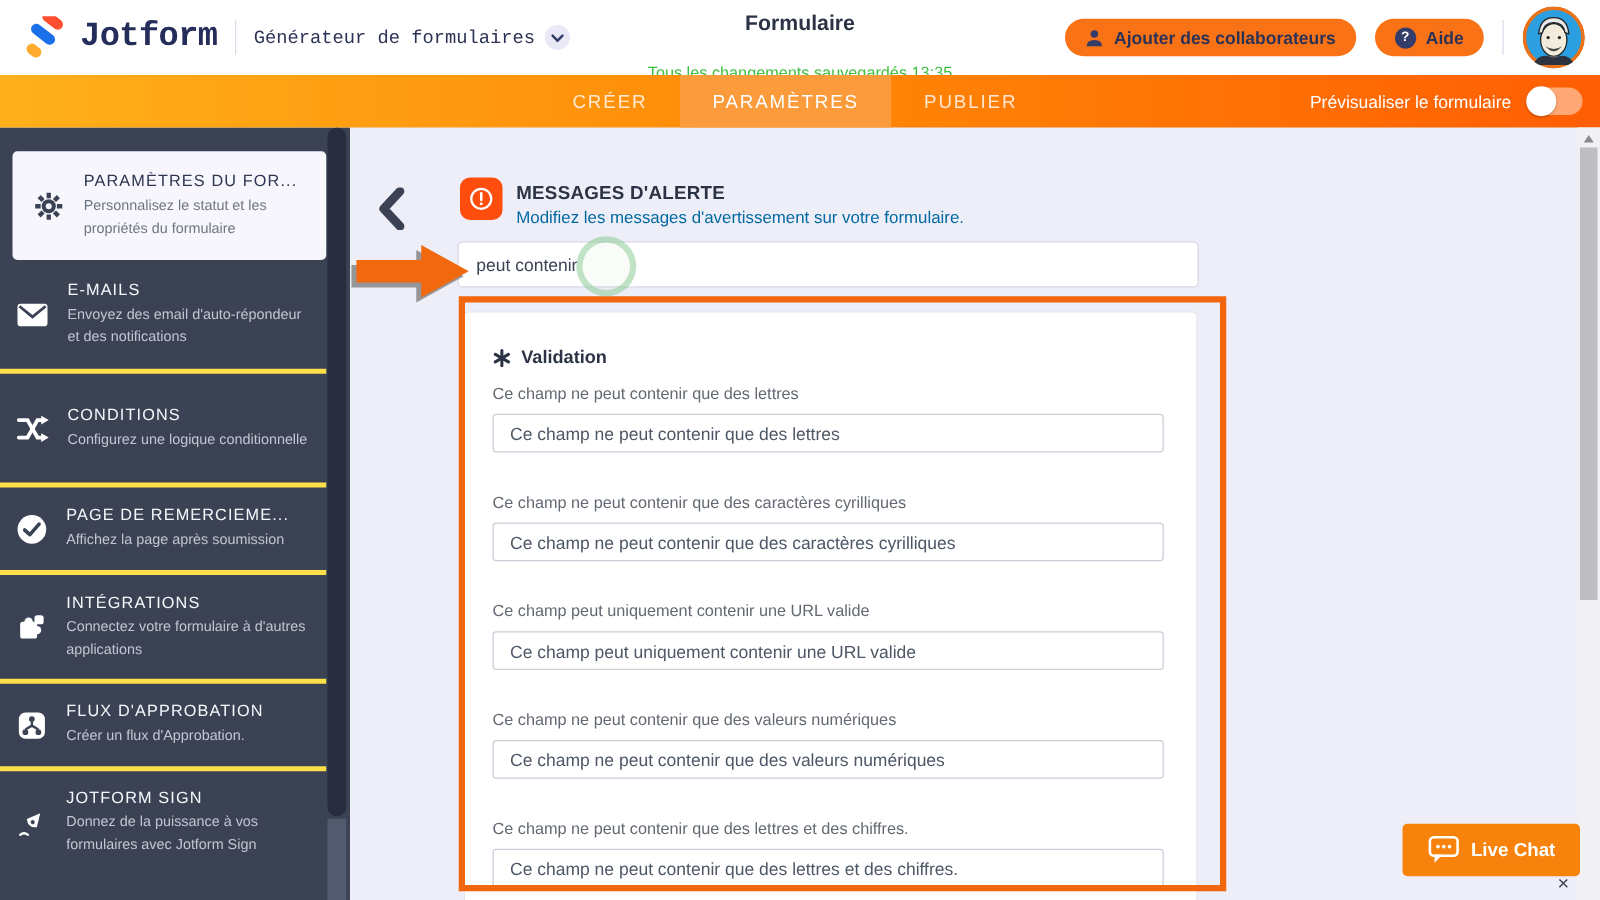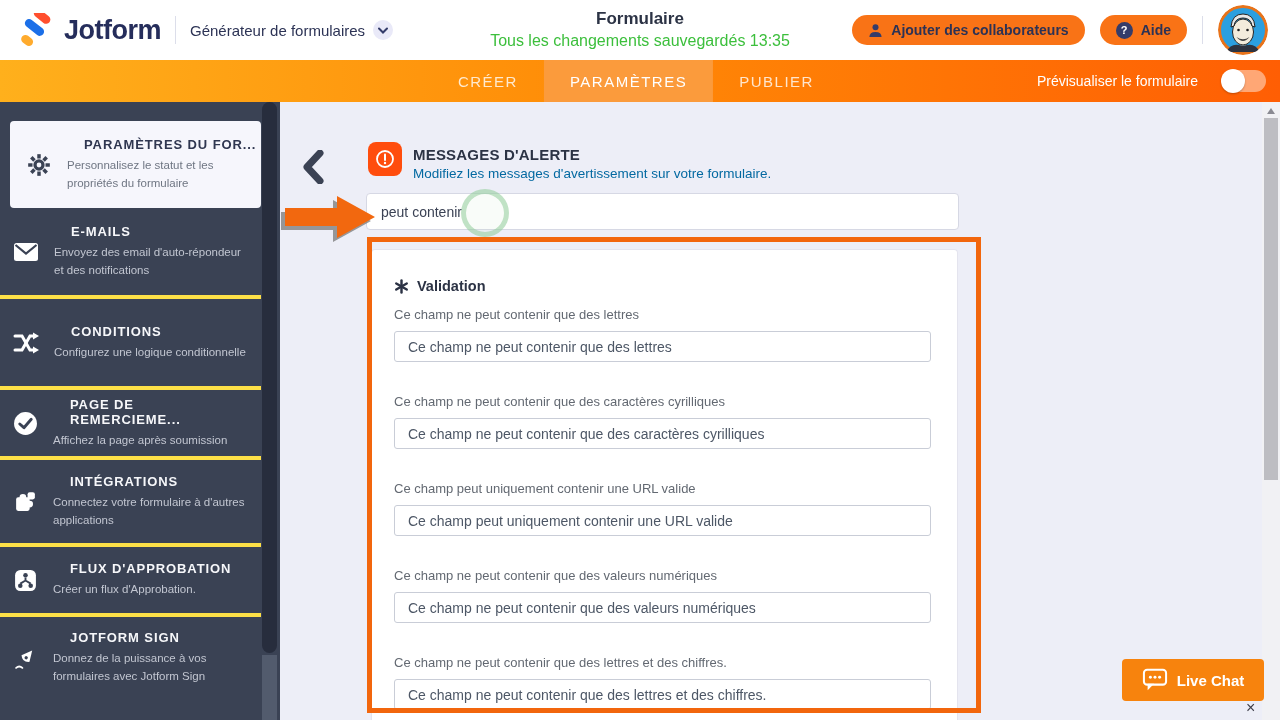--- a/index.html
+++ b/index.html
@@ -2,51 +2,51 @@
 <html><head>
 <meta charset="utf-8">
 <style>
   * { margin:0; padding:0; box-sizing:border-box; }
   html,body { width:1280px; height:720px; overflow:hidden; }
   body { font-family:"Liberation Sans", sans-serif; background:#EDEEF7; position:relative; }
   .page { position:absolute; inset:0; }
 
   
   .header { position:absolute; left:0; top:0; width:1280px; height:60px; background:#fff; z-index:5; }
-  .header-left { position:absolute; left:20px; top:0; height:60px; display:flex; align-items:center; gap:14px; }
+  .header-left { position:absolute; left:20px; top:0; height:60px; display:flex; align-items:center; gap:14px;font-family:Liberation Mono, monospace; }
   .logo { display:flex; align-items:center; gap:10px; }
   .logo-text { font-size:27px; font-weight:bold; color:#252D5B; letter-spacing:-0.5px; }
   .hdr-divider { width:1px; height:28px; background:#DCDEEA; }
   .product-switcher { display:flex; align-items:center; gap:8px; cursor:pointer; }
   .product-switcher span.label { font-size:15px; color:#2C3355; font-weight:500; }
   .chev-badge { width:20px; height:20px; border-radius:50%; background:#E9E9F8; display:flex; align-items:center; justify-content:center; }
   .header-center { position:absolute; left:50%; top:9px; transform:translateX(-50%); text-align:center; white-space:nowrap; }
   .form-title { font-size:17px; font-weight:bold; color:#2C3345; }
-  .save-status { font-size:16px; color:#3CBF3C; margin-top:3px; }
+  .save-status { font-size:13px; color:#3CBF3C; margin-top:21px; }
   .header-right { position:absolute; right:12px; top:0; height:60px; display:flex; align-items:center; gap:15px; }
   .pill { display:flex; align-items:center; gap:8px; height:30px; padding:0 16px; border-radius:18px; background:#f97316; color:#2C3255; font-size:14px; font-weight:bold; border:none; cursor:pointer; white-space:nowrap; }
   .q-circle { width:17px; height:17px; border-radius:50%; background:#343C6A; color:#fff; font-size:11px; font-weight:bold; display:flex; align-items:center; justify-content:center; }
   .avatar-wrap { width:50px; height:50px; border-radius:50%; overflow:hidden; cursor:pointer; }
 
   
   .nav { position:absolute; left:0; top:60px; width:1280px; height:42px; background:linear-gradient(90deg,#FFB01C 0%,#FF8A06 48%,#FF5E04 100%); z-index:5; }
   .tabs { position:absolute; left:50%; top:0; transform:translateX(-51%); height:42px; display:flex; }
   .tab { height:42px; display:flex; align-items:center; padding:0 26px; font-size:15px; letter-spacing:1.5px; color:rgba(255,255,255,0.8); cursor:pointer; }
   .tab.active { background:#FB9B3C; color:#fff; }
-  .preview { position:absolute; right:14px; top:0; height:42px; display:flex; align-items:center; gap:24px; }
+  .preview { position:absolute; right:14px; top:0; height:42px; display:flex; align-items:center; gap:13px; }
   .preview-label { color:#fff; font-size:14px; }
   .toggle { width:44px; height:22px; border-radius:12px; background:rgba(255,255,255,0.45); position:relative; cursor:pointer; }
   .toggle .knob { position:absolute; left:-1px; top:-1px; width:24px; height:24px; border-radius:50%; background:#fff; box-shadow:0 1px 2px rgba(0,0,0,0.25); }
 
   
   .sidebar { position:absolute; left:0; top:102px; width:280px; height:618px; background:#3A4254; z-index:4; }
   .side-list { position:absolute; left:0; top:0; width:261px; }
   .side-item { display:flex; align-items:center; gap:15px; padding-left:13px; cursor:pointer; }
   .side-item .txt { width:192px; }
-  .side-item .title { font-size:13px; font-weight:bold; letter-spacing:0.9px; color:#F6F7FA; margin-bottom:5px;margin-left:17px; }
+  .side-item .title { font-size:13px; font-weight:normal; letter-spacing:0.9px; color:#F6F7FA; margin-bottom:5px; }
   .side-item .sub { font-size:11.5px; line-height:1.55; color:#C2C6D1; }
   .side-item.h2 { height:87px; }
   .side-item.h91 { height:91px; }
   .side-item.h1 { height:70px; }
   .side-item.h86 { height:86px; }
   .side-item + .side-item { border-top:4px solid #fde047; }
   .side-item.active { background:#F6F6FC; border-radius:4px; margin:19px 0 0 10px; width:251px; padding-left:16px; border-top:none; }
   .side-item.active + .side-item { border-top:none; }
   .side-item.active .title { color:#2F3650; }
   .side-item.active .sub { color:#6F7683; }

